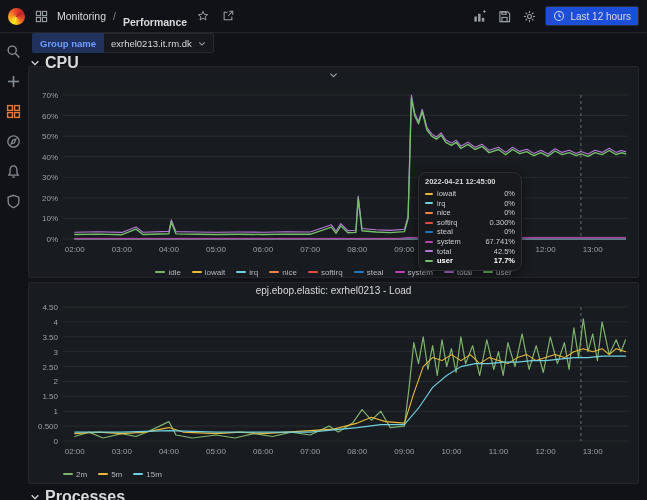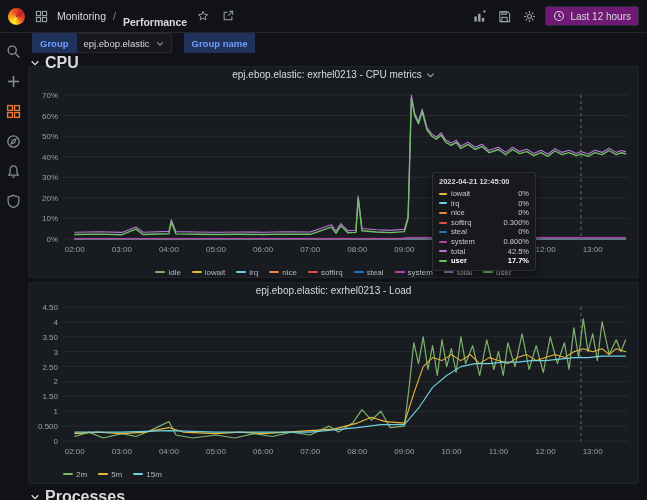--- a/index.html
+++ b/index.html
@@ -12,21 +12,21 @@
   .topnav{position:absolute;left:0;top:0;width:647px;height:28px;background:#111217;
     border-bottom:1px solid #24262b;display:flex;align-items:center;padding:16px 8px;gap:7px;z-index:5;}
   .logo{width:17px;height:17px;border-radius:50%;flex:none;cursor:pointer;
     background:conic-gradient(from 200deg,#fcee1f,#f05a28 35%,#bf2026 60%,#f05a28 80%,#fcee1f);}
   .crumb{font-size:10.5px;color:#d8d9da;cursor:pointer;white-space:nowrap;}
   .crumb.page{font-weight:bold;margin-top:12px;}
   .sep{color:#80838a;font-size:10.5px;}
   .iconbtn{width:18px;height:18px;display:flex;align-items:center;justify-content:center;cursor:pointer;flex:none;}
   .spacer{flex:1;}
   .timepicker{display:flex;align-items:center;gap:5px;height:20px;padding:0 7px;border:1px solid #2c2f35;
-    border-radius:2px;background:#701a75;font-size:10px;color:#d8d9da;cursor:pointer;white-space:nowrap;}
+    border-radius:2px;background:#1d4ed8;font-size:10px;color:#d8d9da;cursor:pointer;white-space:nowrap;}
 
   
   .sidebar{position:absolute;left:0;top:28px;width:26px;bottom:0;background:#111217;
     display:flex;flex-direction:column;align-items:center;padding-top:14px;gap:12px;z-index:4;}
   .side-icon{width:18px;height:18px;display:flex;align-items:center;justify-content:center;cursor:pointer;}
 
   
   .filters{position:absolute;left:32px;top:33px;display:flex;gap:12px;z-index:2;}
   .chip{display:flex;height:20px;font-size:9.5px;}
   .chip-label{background:#20315b;color:#6e9fff;display:flex;align-items:center;padding:0 8px;
@@ -41,22 +41,22 @@
   .panel-title{height:16px;line-height:16px;text-align:center;font-size:10px;color:#d8d9da;cursor:pointer;
     display:flex;align-items:center;justify-content:center;gap:4px;}
   .chart{position:absolute;cursor:crosshair;}
   .legend{position:absolute;left:0;right:0;display:flex;gap:11px;font-size:8px;color:#b4b7bc;align-items:center;height:14px;}
   .legend.center{justify-content:center;}
   .legend.left{padding-left:34px;justify-content:flex-start;}
   .lg-item{display:flex;align-items:center;gap:3px;cursor:pointer;}
   .lg-swatch{width:10px;height:2px;border-radius:1px;display:inline-block;}
 
   
-  .tooltip{position:absolute;left:432px;top:172px;width:104px;background:#17191d;border:1px solid #2c2f34;
-    border-radius:2px;padding:4px 6px;z-index:20;font-size:7.5px;color:#c7cad0;box-shadow:0 2px 8px rgba(0,0,0,.55);}
+  .tooltip{position:absolute;left:418px;top:172px;width:104px;background:#17191d;border:1px solid #2c2f34;
+    border-radius:8px;padding:4px 6px;z-index:20;font-size:7.5px;color:#c7cad0;box-shadow:0 2px 8px rgba(0,0,0,.55);}
   .tt-head{color:#d8d9da;font-weight:bold;margin-bottom:3px;white-space:nowrap;}
   .tt-row{display:flex;align-items:center;gap:4px;line-height:9.6px;}
   .tt-row .sw{width:8px;height:2px;border-radius:1px;flex:none;}
   .tt-row .nm{flex:1;}
   .tt-row.bold{color:#ffffff;font-weight:bold;}
 </style>
 </head>
 <body>
 
 <div class="topnav">
@@ -158,43 +158,39 @@
   </span>
   <span class="side-icon">
     <svg width="15" height="15" viewBox="0 0 14 14" fill="none" stroke="#868b94" stroke-width="1.2">
       <path d="M7 1.2 L12 3 L12 6.8 C12 9.8 10 11.8 7 12.8 C4 11.8 2 9.8 2 6.8 L2 3 Z"></path>
     </svg>
   </span>
 </div>
 
 <div class="filters">
   <div class="chip">
-    <span class="chip-label">Group</span>
+    <span class="chip-label">Group name</span>
     <span class="chip-value">
-      <span>epj.ebop.elastic</span>
+      <span>exrhel0213.it.rm.dk</span>
       <svg width="8" height="7" viewBox="0 0 10 9" fill="none" stroke="#9aa0a7" stroke-width="1.4">
         <polyline points="1.5,3 5,6.5 8.5,3"></polyline>
       </svg>
     </span>
   </div>
-  <div class="chip">
-    <span class="chip-label">Group name</span>
-  </div>
 </div>
 
 <div class="section-header" style="top:54px;">
   <svg width="10" height="10" viewBox="0 0 12 12" fill="none" stroke="#d8d9da" stroke-width="1.6">
     <polyline points="2,4 6,8 10,4"></polyline>
   </svg>
   <span>CPU</span>
 </div>
 
 <div class="panel" style="left:28px;top:66px;width:611px;height:212px;">
   <div class="panel-title">
-    <span>epj.ebop.elastic: exrhel0213 - CPU metrics</span>
     <svg width="9" height="8" viewBox="0 0 10 9" fill="none" stroke="#9aa0a7" stroke-width="1.3">
       <polyline points="1.5,3 5,6.5 8.5,3"></polyline>
     </svg>
   </div>
   <div class="chart" style="left:2px;top:16px;width:605px;height:182px;"><svg width="605" height="182">
         <line x1="32" x2="597" y1="156" y2="156" stroke="rgba(255,255,255,0.07)" stroke-width="1"></line>
         <text x="27" y="159" fill="#9aa0a7" font-size="8" text-anchor="end">0%</text>
         <line x1="32" x2="597" y1="135.42857142857144" y2="135.42857142857144" stroke="rgba(255,255,255,0.07)" stroke-width="1"></line>
         <text x="27" y="138.42857142857144" fill="#9aa0a7" font-size="8" text-anchor="end">10%</text>
         <line x1="32" x2="597" y1="114.85714285714286" y2="114.85714285714286" stroke="rgba(255,255,255,0.07)" stroke-width="1"></line>
@@ -295,21 +291,21 @@
         <span class="vl">0.300%</span>
       </div>
       <div class="tt-row">
         <span class="sw" style="background: rgb(31, 120, 193);"></span>
         <span class="nm">steal</span>
         <span class="vl">0%</span>
       </div>
       <div class="tt-row">
         <span class="sw" style="background: rgb(186, 67, 169);"></span>
         <span class="nm">system</span>
-        <span class="vl">0.800%</span>
+        <span class="vl">67.741%</span>
       </div>
       <div class="tt-row">
         <span class="sw" style="background: rgb(184, 119, 217);"></span>
         <span class="nm">total</span>
         <span class="vl">42.5%</span>
       </div>
       <div class="tt-row bold">
         <span class="sw" style="background: rgb(115, 191, 105);"></span>
         <span class="nm">user</span>
         <span class="vl">17.7%</span>

